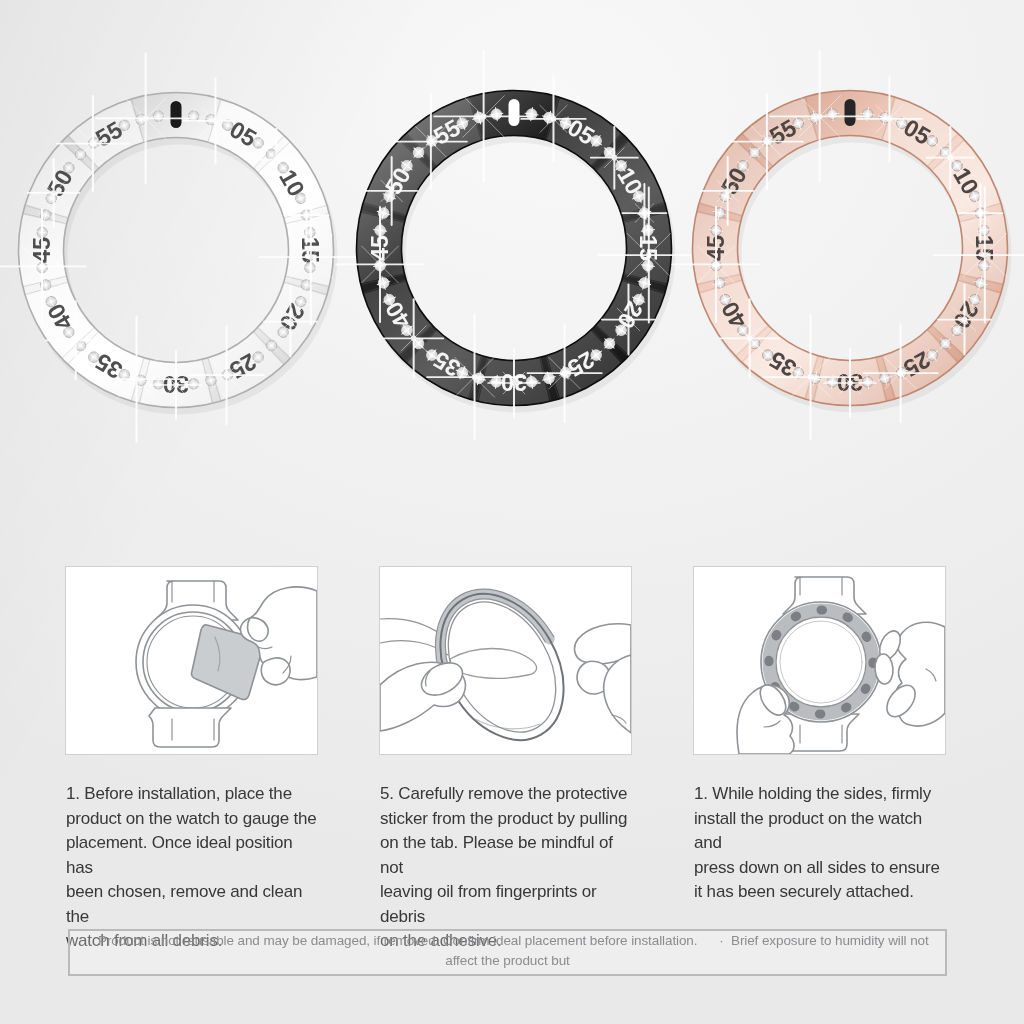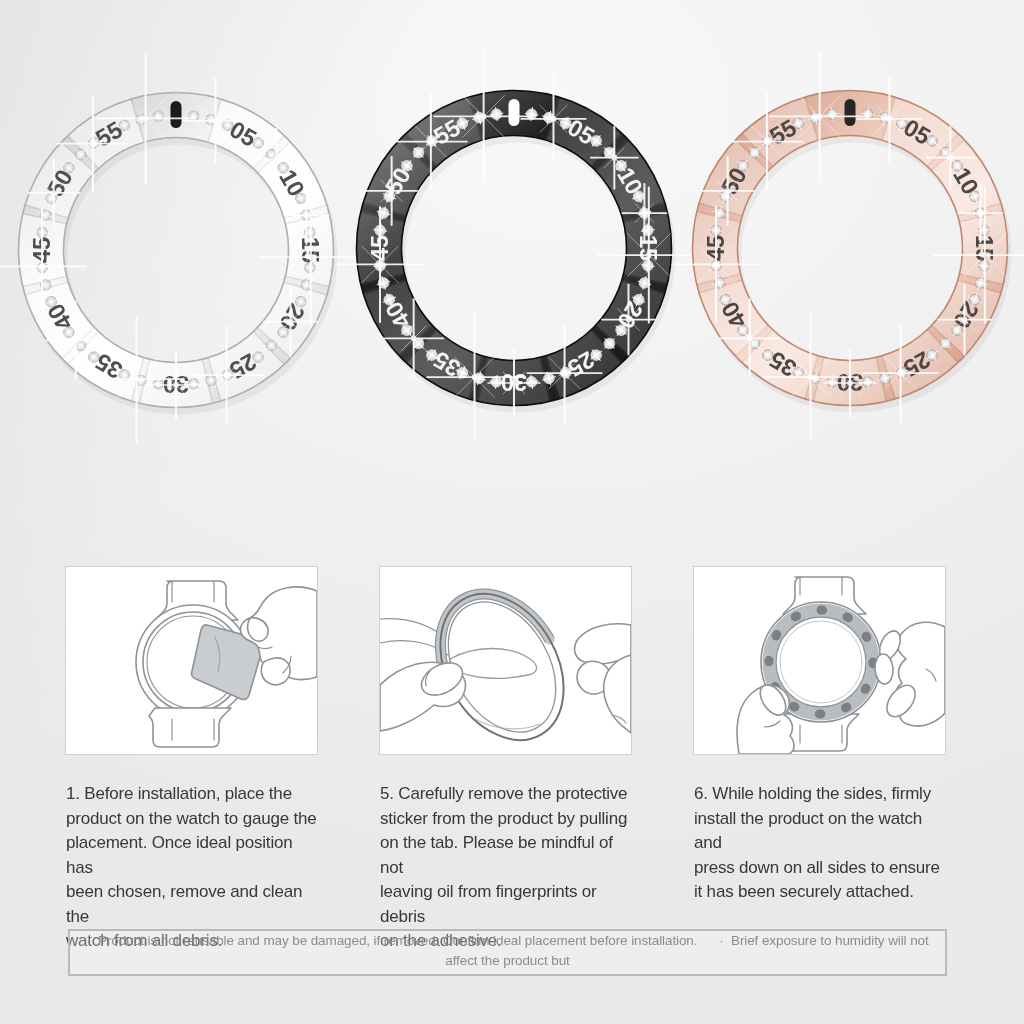--- a/index.html
+++ b/index.html
@@ -1027,21 +1027,21 @@
           <ellipse cx="79" cy="133" rx="10" ry="17" transform="rotate(-35 79 133)"></ellipse>
           <path class="lineart-thin" d="M70,160 q10,0 16,-6"></path>
           <path d="M251,60 C236,52 218,54 208,66 C202,74 202,82 208,88 L212,92 C204,98 202,108 208,116 C200,122 200,132 208,138 C202,146 206,156 216,158 C230,162 244,154 251,146 Z"></path>
           <ellipse cx="196" cy="78" rx="9" ry="15" transform="rotate(25 196 78)"></ellipse>
           <ellipse cx="190" cy="102" rx="9" ry="15" transform="rotate(-4 190 102)"></ellipse>
           <ellipse cx="207" cy="134" rx="11" ry="18" transform="rotate(38 207 134)"></ellipse>
           <path class="lineart-thin" d="M232,102 q8,4 10,12"></path>
         </g>
       </svg>
     </div>
-    <p class="step-text">6. While holding the sides, firmly
+    <p class="step-text">1. While holding the sides, firmly
 install the product on the watch and
 press down on all sides to ensure
 it has been securely attached.</p>
   </div>
 </div>
 
 <div id="footer-note">
   <div class="note-line">·  Product is not reusable and may be damaged, if removed. Confirm ideal placement before installation.      ·  Brief exposure to humidity will not affect the product but</div>
 </div>
 

